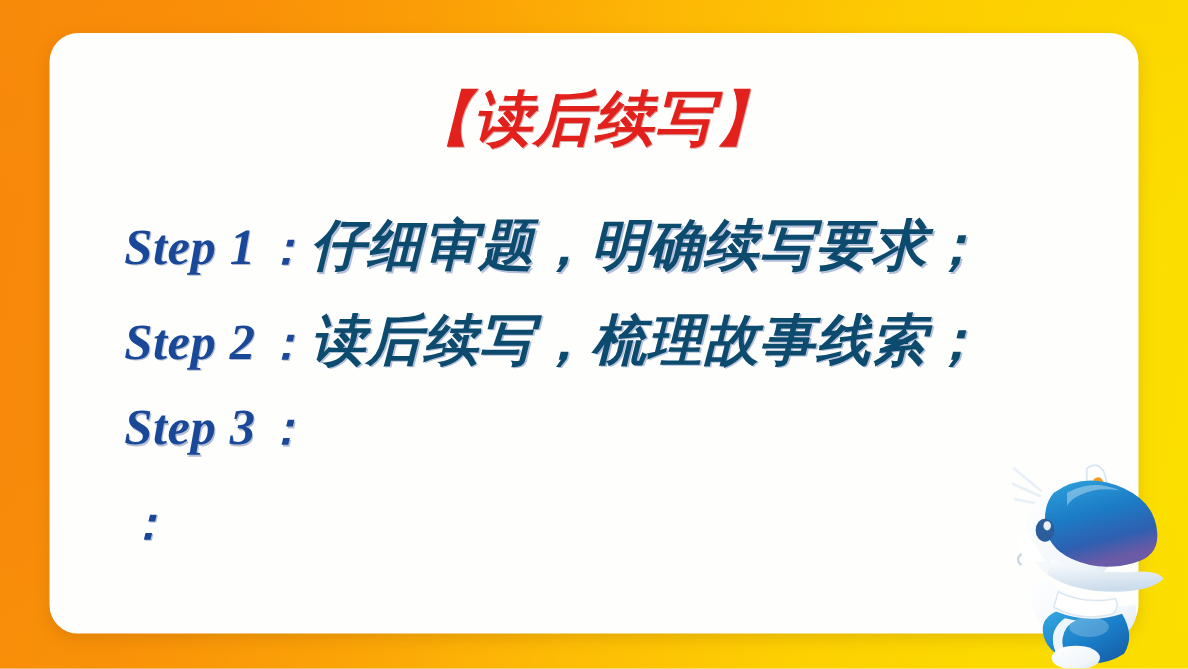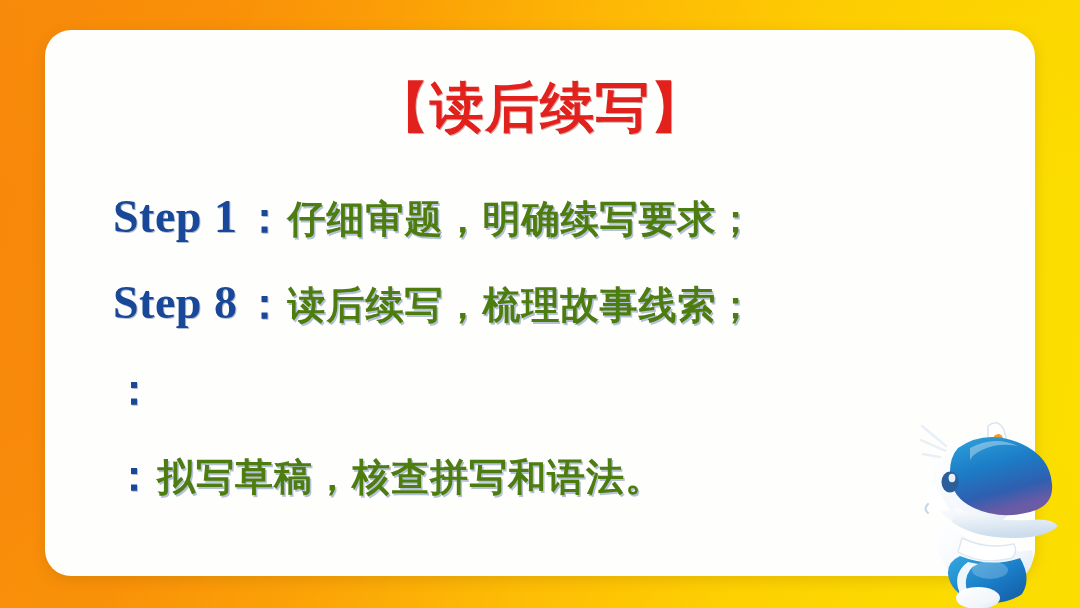--- a/index.html
+++ b/index.html
@@ -15,20 +15,21 @@
     overflow: hidden;
     font-family: "Liberation Sans", "DejaVu Sans", sans-serif;
     background: linear-gradient(100deg,
         #F7870B 0%,
         #F98D09 18%,
         #FB9F07 34%,
         #FDBB05 52%,
         #FDD102 70%,
         #FCDB00 85%,
         #FBE000 100%);
+    font-style: italic;
   }
   
   #stage::after {
     content: "";
     position: absolute;
     inset: 0;
     background: linear-gradient(180deg, rgba(255,160,0,0.10) 0%, rgba(255,255,255,0) 35%, rgba(255,255,255,0) 70%, rgba(255,200,0,0.08) 100%);
     pointer-events: none;
   }
 
@@ -83,24 +84,24 @@
   }
   .step-colon {
     color: #1A4898;
     font-family: "DejaVu Sans", "Liberation Sans", sans-serif;
     font-weight: 700;
     font-size: 42px;
     margin-right: 2px;
     text-shadow: 1px 1px 0 rgba(10,40,110,0.30);
   }
   .step-text {
-    color: #4d7c0f;
+    color: #0c4a6e;
     font-family: "DejaVu Sans", "Liberation Sans", sans-serif;
     font-weight: 700;
-    font-size: 38px;
+    font-size: 50px;
     letter-spacing: 1px;
     text-shadow: 1.5px 1.5px 0 rgba(10,45,140,0.30);
   }
 
   
   #mascot {
     position: absolute;
     left: 916px;
     top: 412px;
     width: 164px;
@@ -121,32 +122,32 @@
 
     <div id="steps">
 
       <div class="step-row">
         <span class="step-label">Step 1</span>
         <span class="step-colon">：</span>
         <span class="step-text">仔细审题，明确续写要求；</span>
       </div>
 
       <div class="step-row">
-        <span class="step-label">Step 8</span>
+        <span class="step-label">Step 2</span>
         <span class="step-colon">：</span>
         <span class="step-text">读后续写，梳理故事线索；</span>
       </div>
 
       <div class="step-row">
-        <span class="step-colon">：</span>
-      </div>
-
-      <div class="step-row">
-        <span class="step-colon">：</span>
-        <span class="step-text">拟写草稿，核查拼写和语法。</span>
+        <span class="step-label">Step 3</span>
+        <span class="step-colon">：</span>
+      </div>
+
+      <div class="step-row">
+        <span class="step-colon">：</span>
       </div>
 
     </div>
   </div>
 
   <div id="mascot">
     <svg viewBox="0 0 164 196" xmlns="http://www.w3.org/2000/svg" aria-hidden="true">
       <defs>
         <linearGradient id="capGrad" x1="0" y1="0" x2="0.35" y2="1">
           <stop offset="0%" stop-color="#2FA3DD"></stop>

